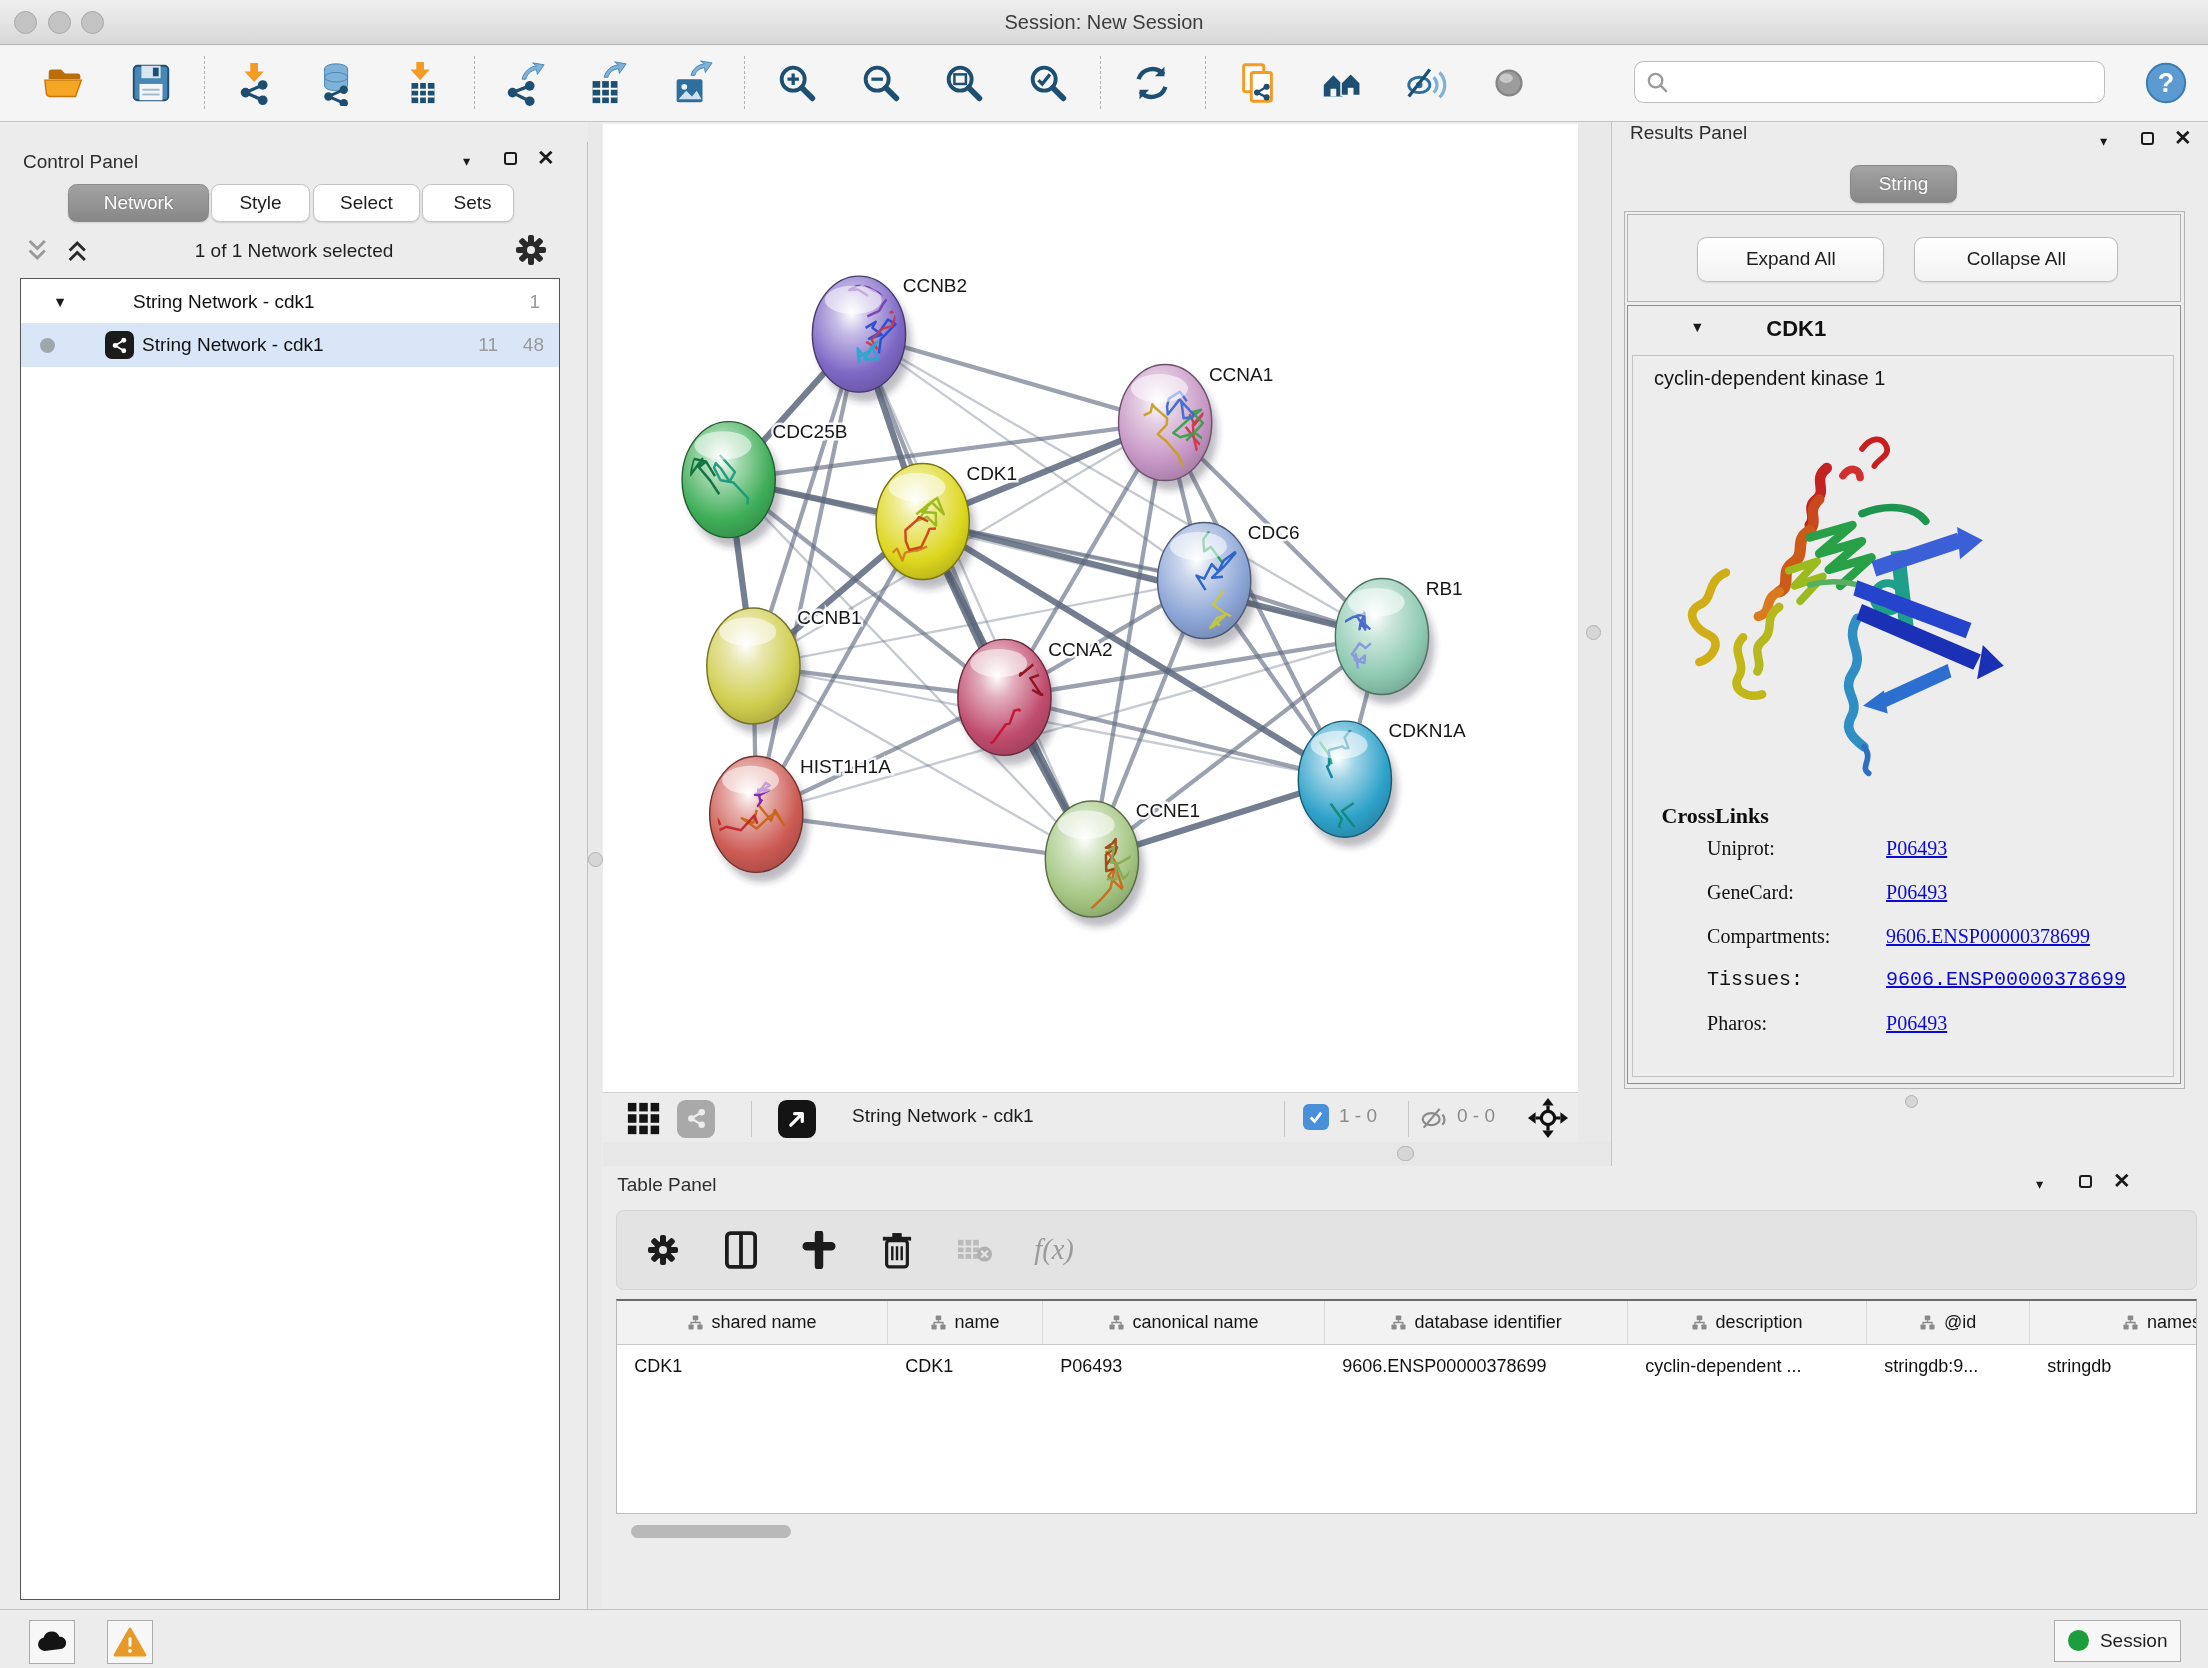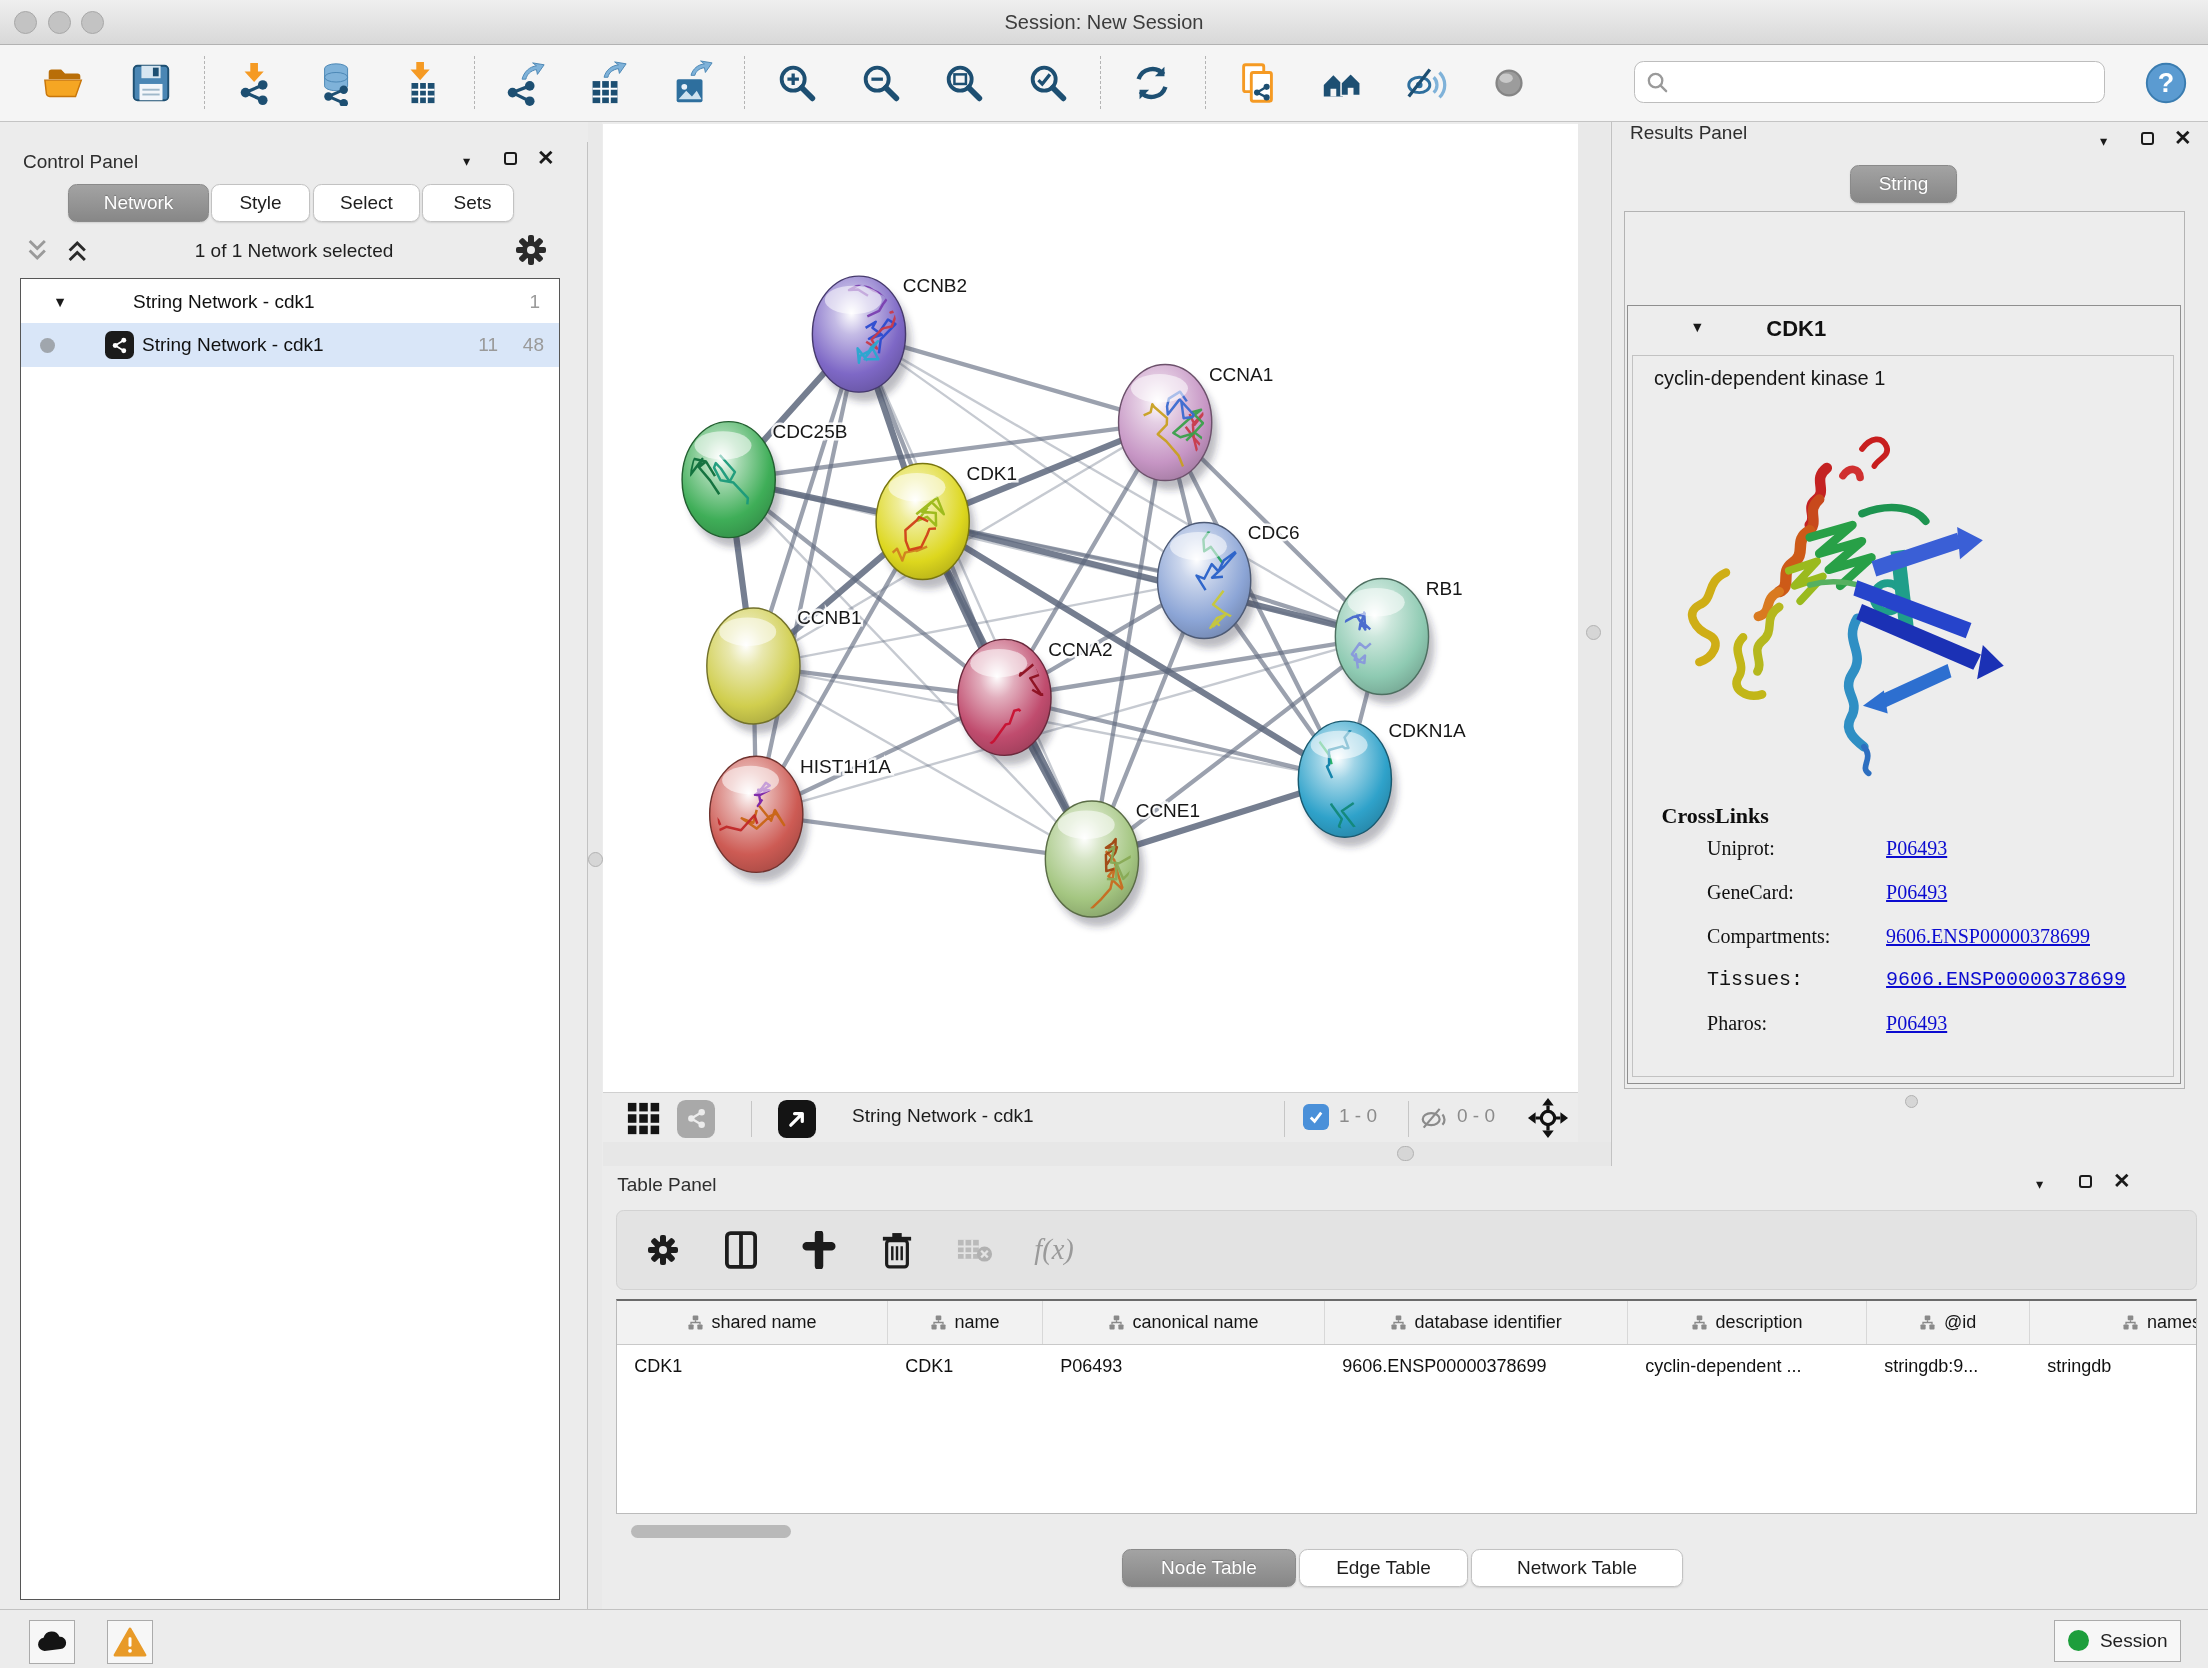--- a/index.html
+++ b/index.html
@@ -647,20 +647,24 @@
 
 <div class="abs rpanel">
   <div class="abs panel-title" style="left:18px;top:0">Results Panel</div>
   <div class="abs tri" style="left:488px;top:10.5px">▾</div>
   <div class="abs sq-icon" style="left:529px;top:9.5px"></div>
   <div class="abs wctl" style="left:562px;top:5.7px;font-weight:bold">✕</div>
 
   <div class="tab sel abs" style="left:238px;top:43px;width:107px">String</div>
 
   <div class="rbox abs" style="left:12.4px;top:89px;width:561px;height:878px">
+    <div class="rbox abs" style="left:1.9px;top:1.9px;width:554px;height:88px">
+      <div class="btn abs" style="left:69px;top:22px;width:185px;height:43px;line-height:41px">Expand All</div>
+      <div class="btn abs" style="left:286px;top:22px;width:202px;height:43px;line-height:41px">Collapse All</div>
+    </div>
 
     <div class="cdk-card abs" style="left:1.9px;top:93px;width:554px;height:779px">
       <span class="tri abs" style="left:62px;top:13.3px">▼</span>
       <span class="abs" style="left:138px;top:9.5px;font-size:22px;font-weight:bold;color:#111">CDK1</span>
 
       <div class="rbox abs" style="left:3.8px;top:49px;width:542px;height:722px;border-color:#c2c2c2">
         <div class="abs" style="left:21px;top:11.4px;font-size:20px;color:#161616">cyclin-dependent kinase 1</div>
 
         <svg class="abs" style="left:34px;top:53px" width="371" height="371" viewBox="0 0 390 390">
           <g fill="none" stroke-linecap="round" stroke-linejoin="round">
@@ -847,25 +851,20 @@
           <div class="td" style="width: 163px;">stringdb:9...</div>
           <div class="td" style="width: 304px;">stringdb</div>
         </div>
       </div>
   </div>
 
   <div class="hscroll abs">
     <div class="hthumb abs"></div>
   </div>
 
-  <div id="table-tabs" class="abs" style="left:0;top:383px;width:1605px;height:46px">
-      <div class="tab abs sel" style="left: 519px; width: 174px;">Node Table</div>
-      <div class="tab abs" style="left: 696px; width: 169px;">Edge Table</div>
-      <div class="tab abs" style="left: 868px; width: 212px;">Network Table</div>
-    </div>
 </div>
 
 <div class="abs statusbar">
   <div class="sbtn abs" style="left:28.5px">
     <svg width="32" height="23" viewBox="0 0 34 24">
       <path d="M9 22a7 7 0 0 1-1-13.9A9 9 0 0 1 25 7a6.5 6.5 0 0 1 1 13z" fill="#141414"></path>
     </svg>
   </div>
   <div class="sbtn abs" style="left:107px">
     <svg width="34" height="30" viewBox="0 0 36 32">

